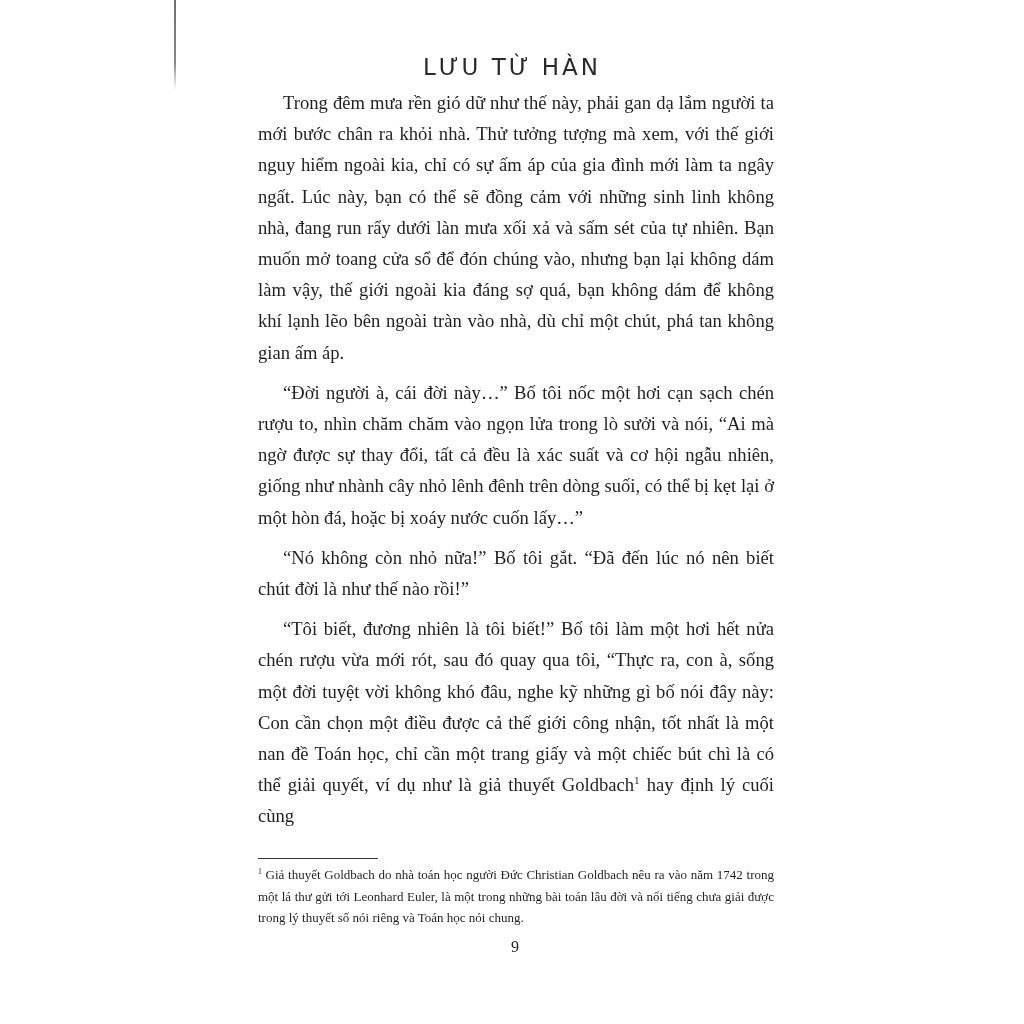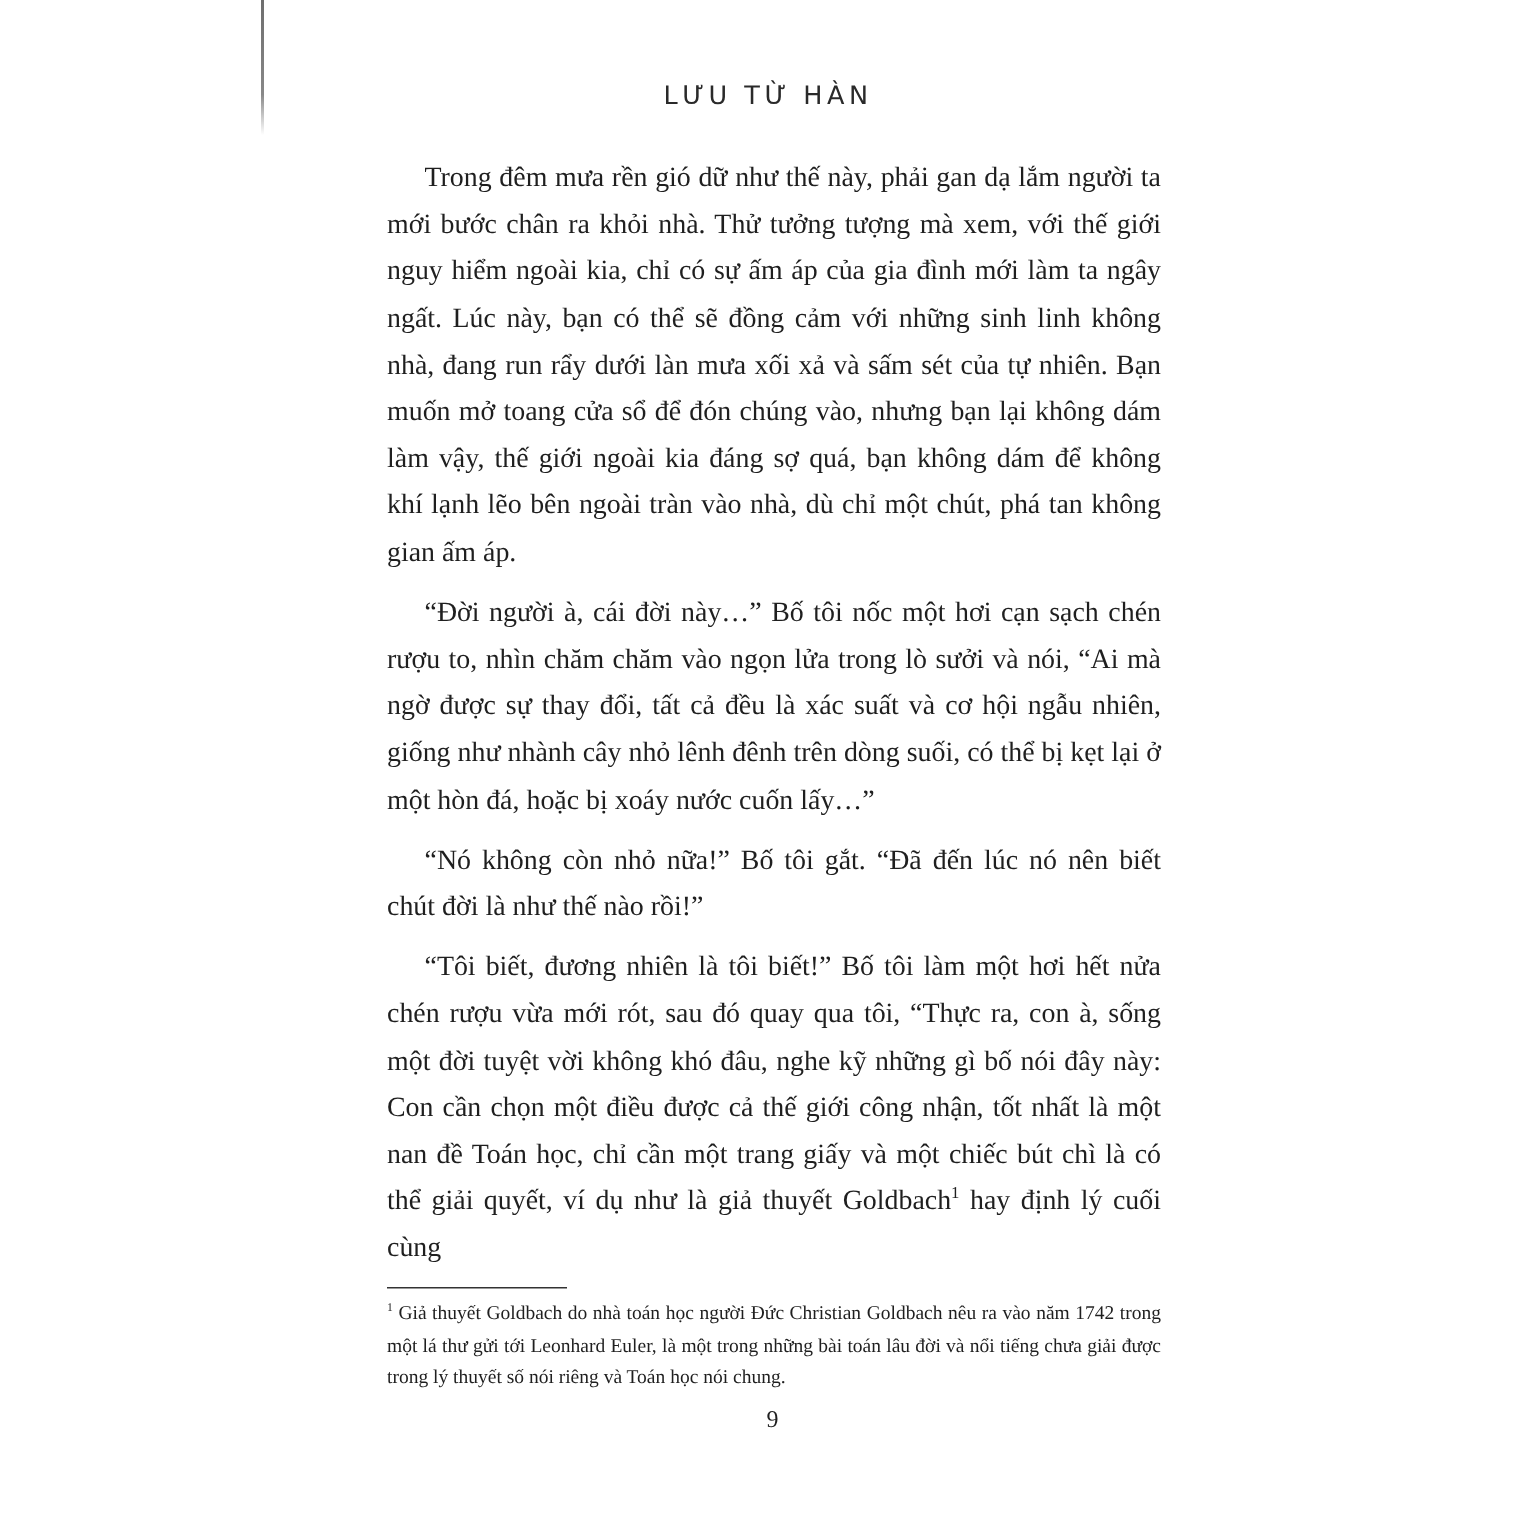--- a/index.html
+++ b/index.html
@@ -24,30 +24,30 @@
     background: linear-gradient(to bottom, #6e6e6e 0%, #888 70%, rgba(150,150,150,0) 100%);
   }
   .running-head {
     position: absolute;
     top: 54px;
     left: 0;
     width: 1024px;
     text-align: center;
     padding-left: 0;
     font-family: "DejaVu Sans", sans-serif;
-    font-size: 17px;
+    font-size: 23px;
     letter-spacing: 3px;
     color: #2a2a2a;
     font-weight: normal;
   }
   .running-head span { margin-left: 0; }
   .body-text {
     position: absolute;
     left: 258px;
-    top: 103px;
+    top: 87px;
     width: 516px;
     font-size: 18.6px;
     line-height: 31.2px;
     text-align: justify;
     hyphens: none;
   }
   .body-text p {
     margin: 0 0 9px 0;
     text-indent: 25px;
   }

